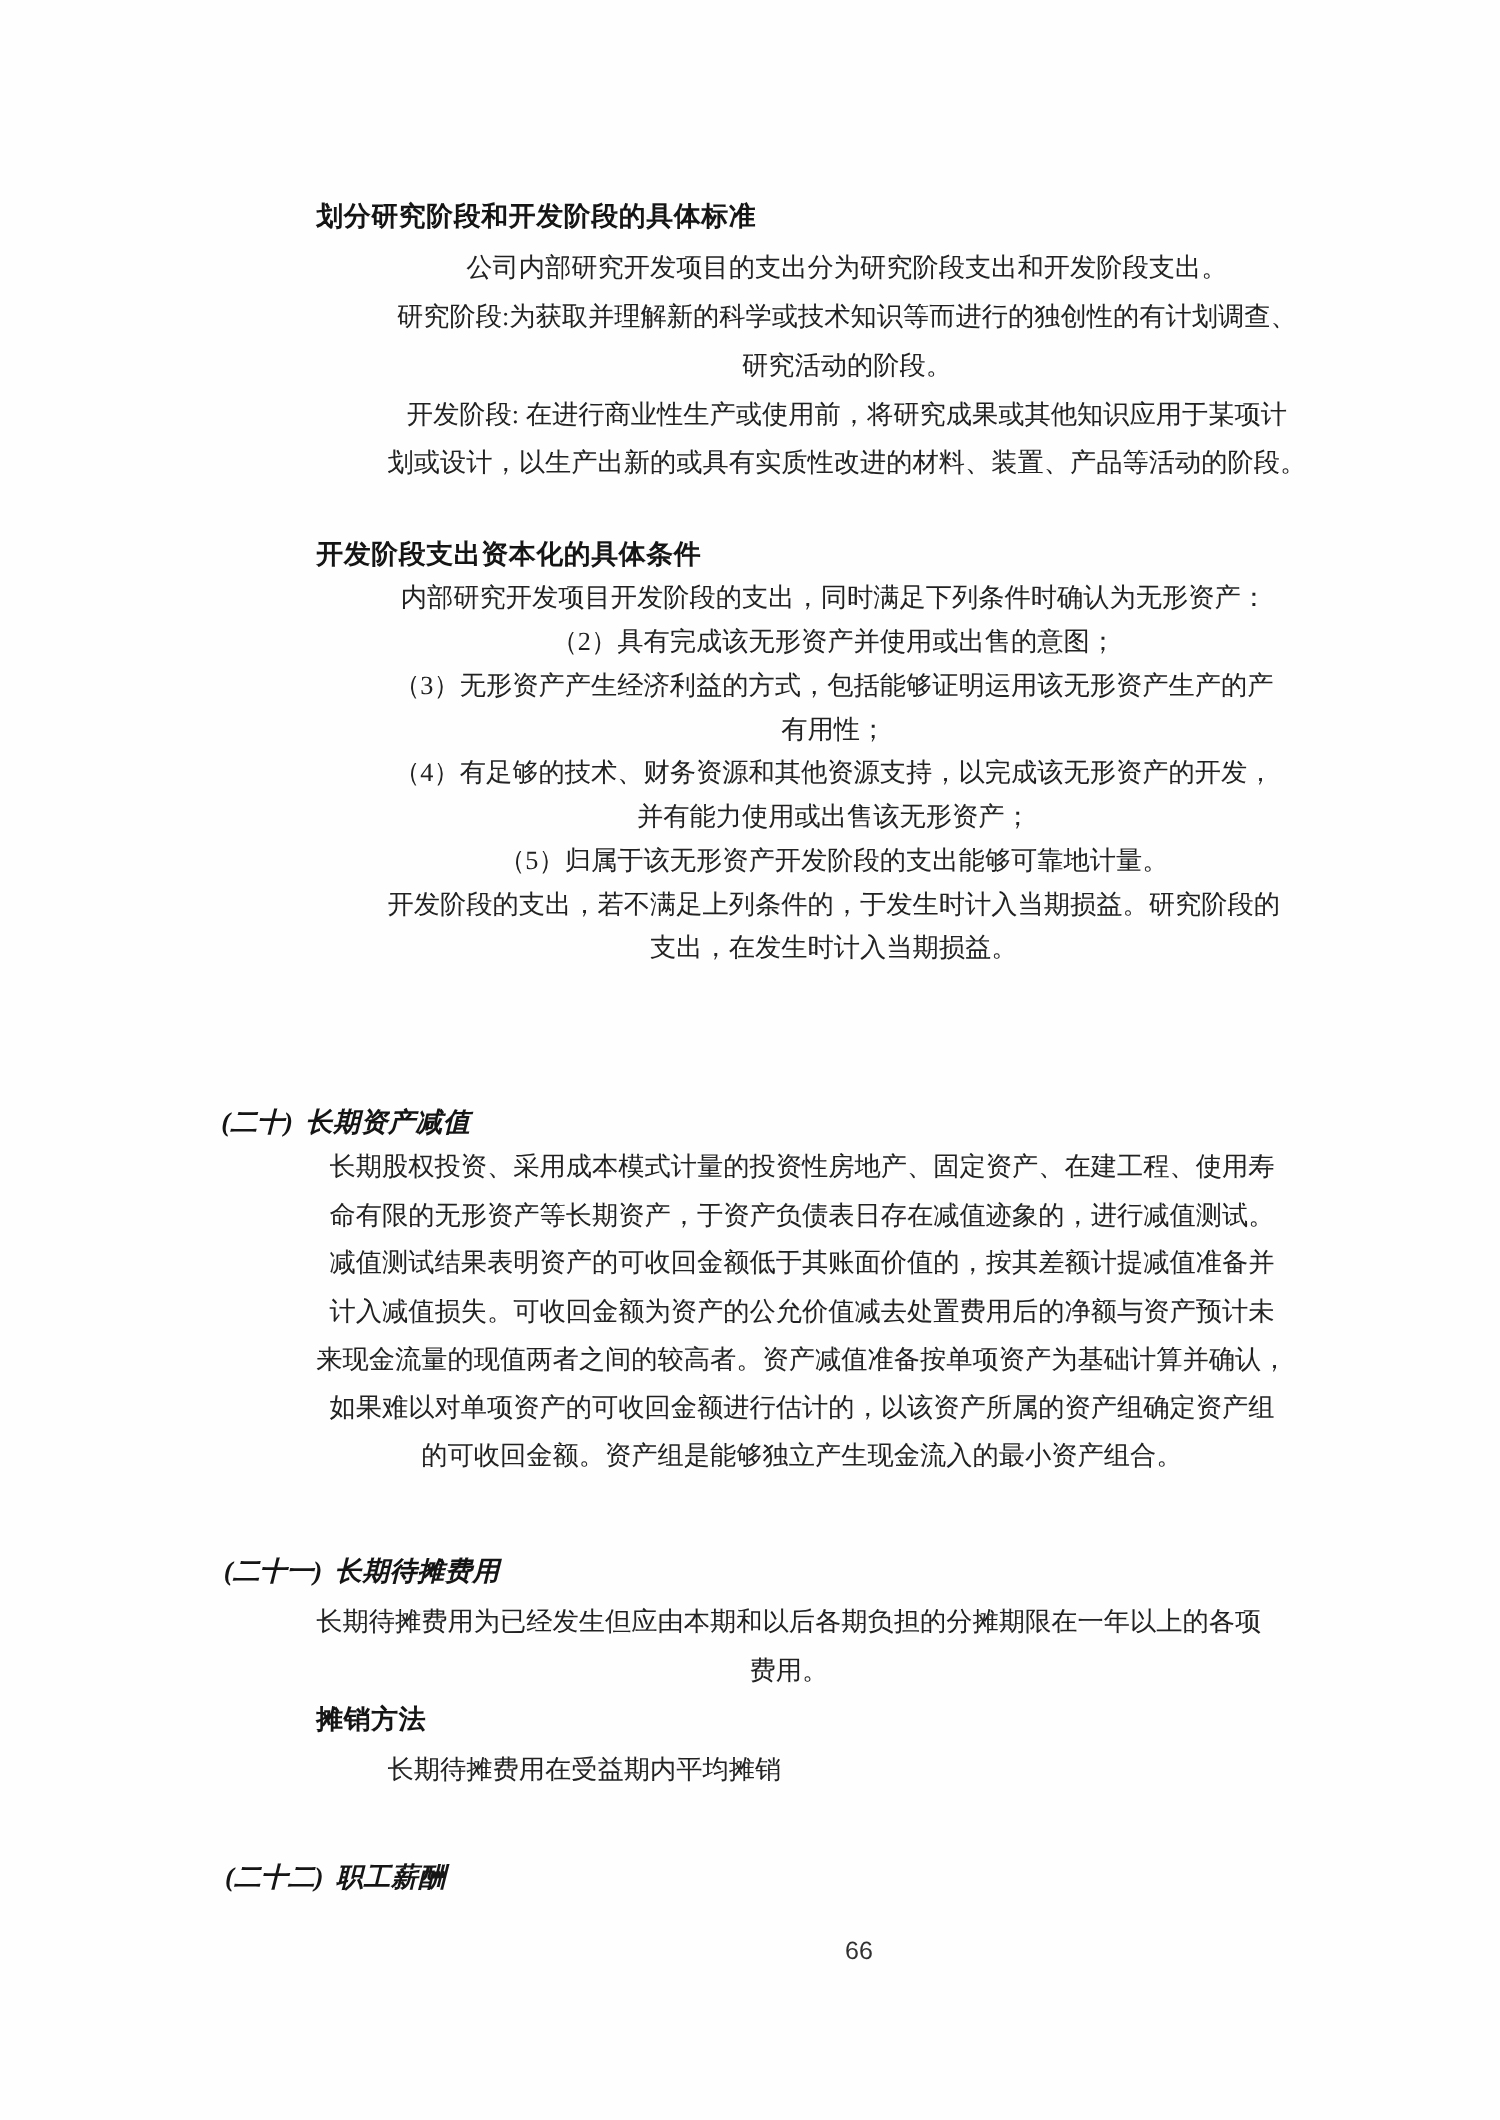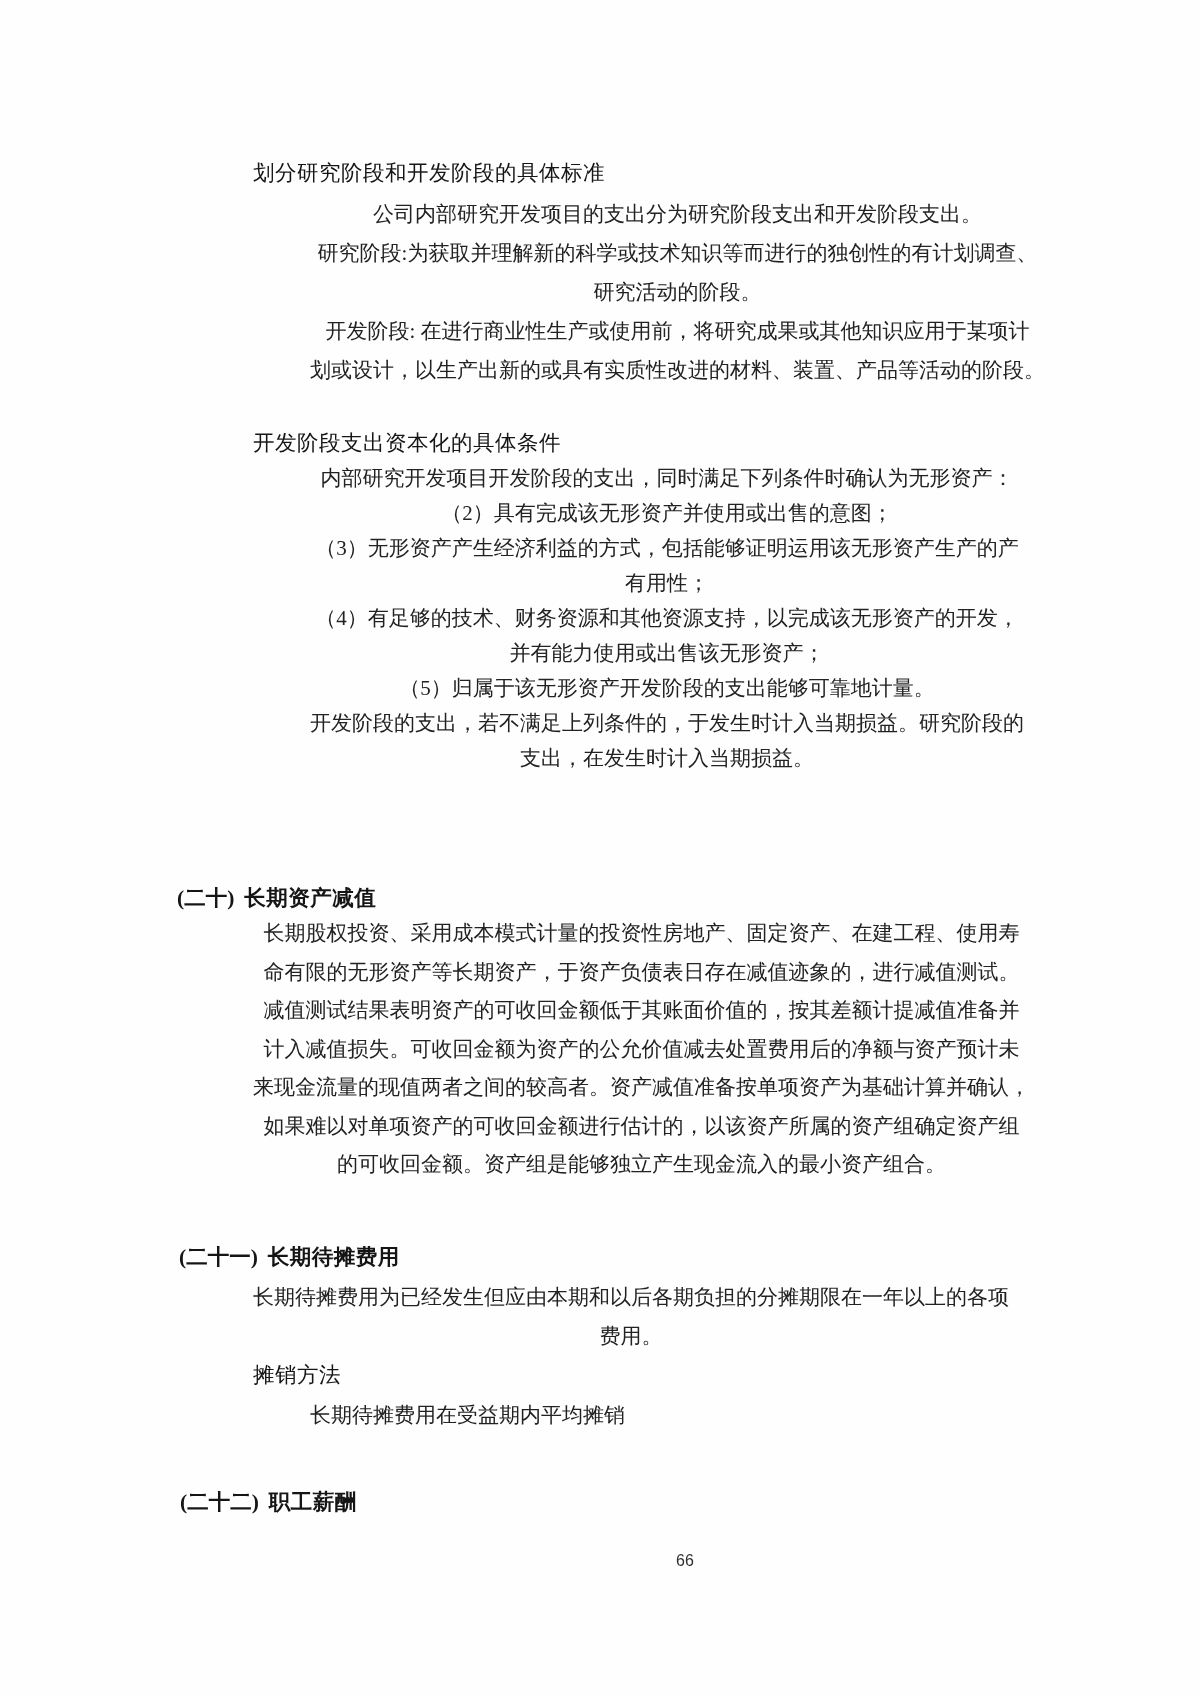--- a/index.html
+++ b/index.html
@@ -5,39 +5,39 @@
   html,body{margin:0;padding:0;}
   body{
     width:1200px;height:1696px;position:relative;
     background:#fefefe;
     font-family:"Liberation Serif","DejaVu Serif",serif;
     color:#202020;
     overflow:hidden;
   }
   .b-head{
     position:absolute;white-space:nowrap;
-    font-size:21.5px;line-height:26px;font-weight:400;color:#151515;
+    font-size:21.5px;line-height:26px;font-weight:700;color:#151515;
     letter-spacing:0.5px;
   }
   .a-head{
     position:absolute;white-space:nowrap;
-    font-size:21.5px;line-height:26px;font-weight:700;color:#151515;
+    font-size:21.5px;line-height:26px;font-weight:700;color:#151515;font-style:italic;
   }
   .a-head .a-title{margin-left:10px;letter-spacing:0.5px;}
   .block{position:absolute;}
   .block .ln{
     font-size:21px;white-space:nowrap;color:#222222;text-align:center;
   }
   .lh39 .ln{line-height:39px;}
   .lh38 .ln{line-height:38.5px;}
   .lh35 .ln{line-height:35px;}
   .page-number{
     position:absolute;
     font-family:"Liberation Sans","DejaVu Sans",sans-serif;
-    font-size:16px;line-height:20px;color:#303030;
+    font-size:20px;line-height:20px;color:#303030;
   }
 </style>
 </head>
 <body>
 
 <div>
 
   <div class="b-head" style="left:253px;top:160px">划分研究阶段和开发阶段的具体标准</div>
 
   <div class="block lh39" style="left:310px;top:195px">

